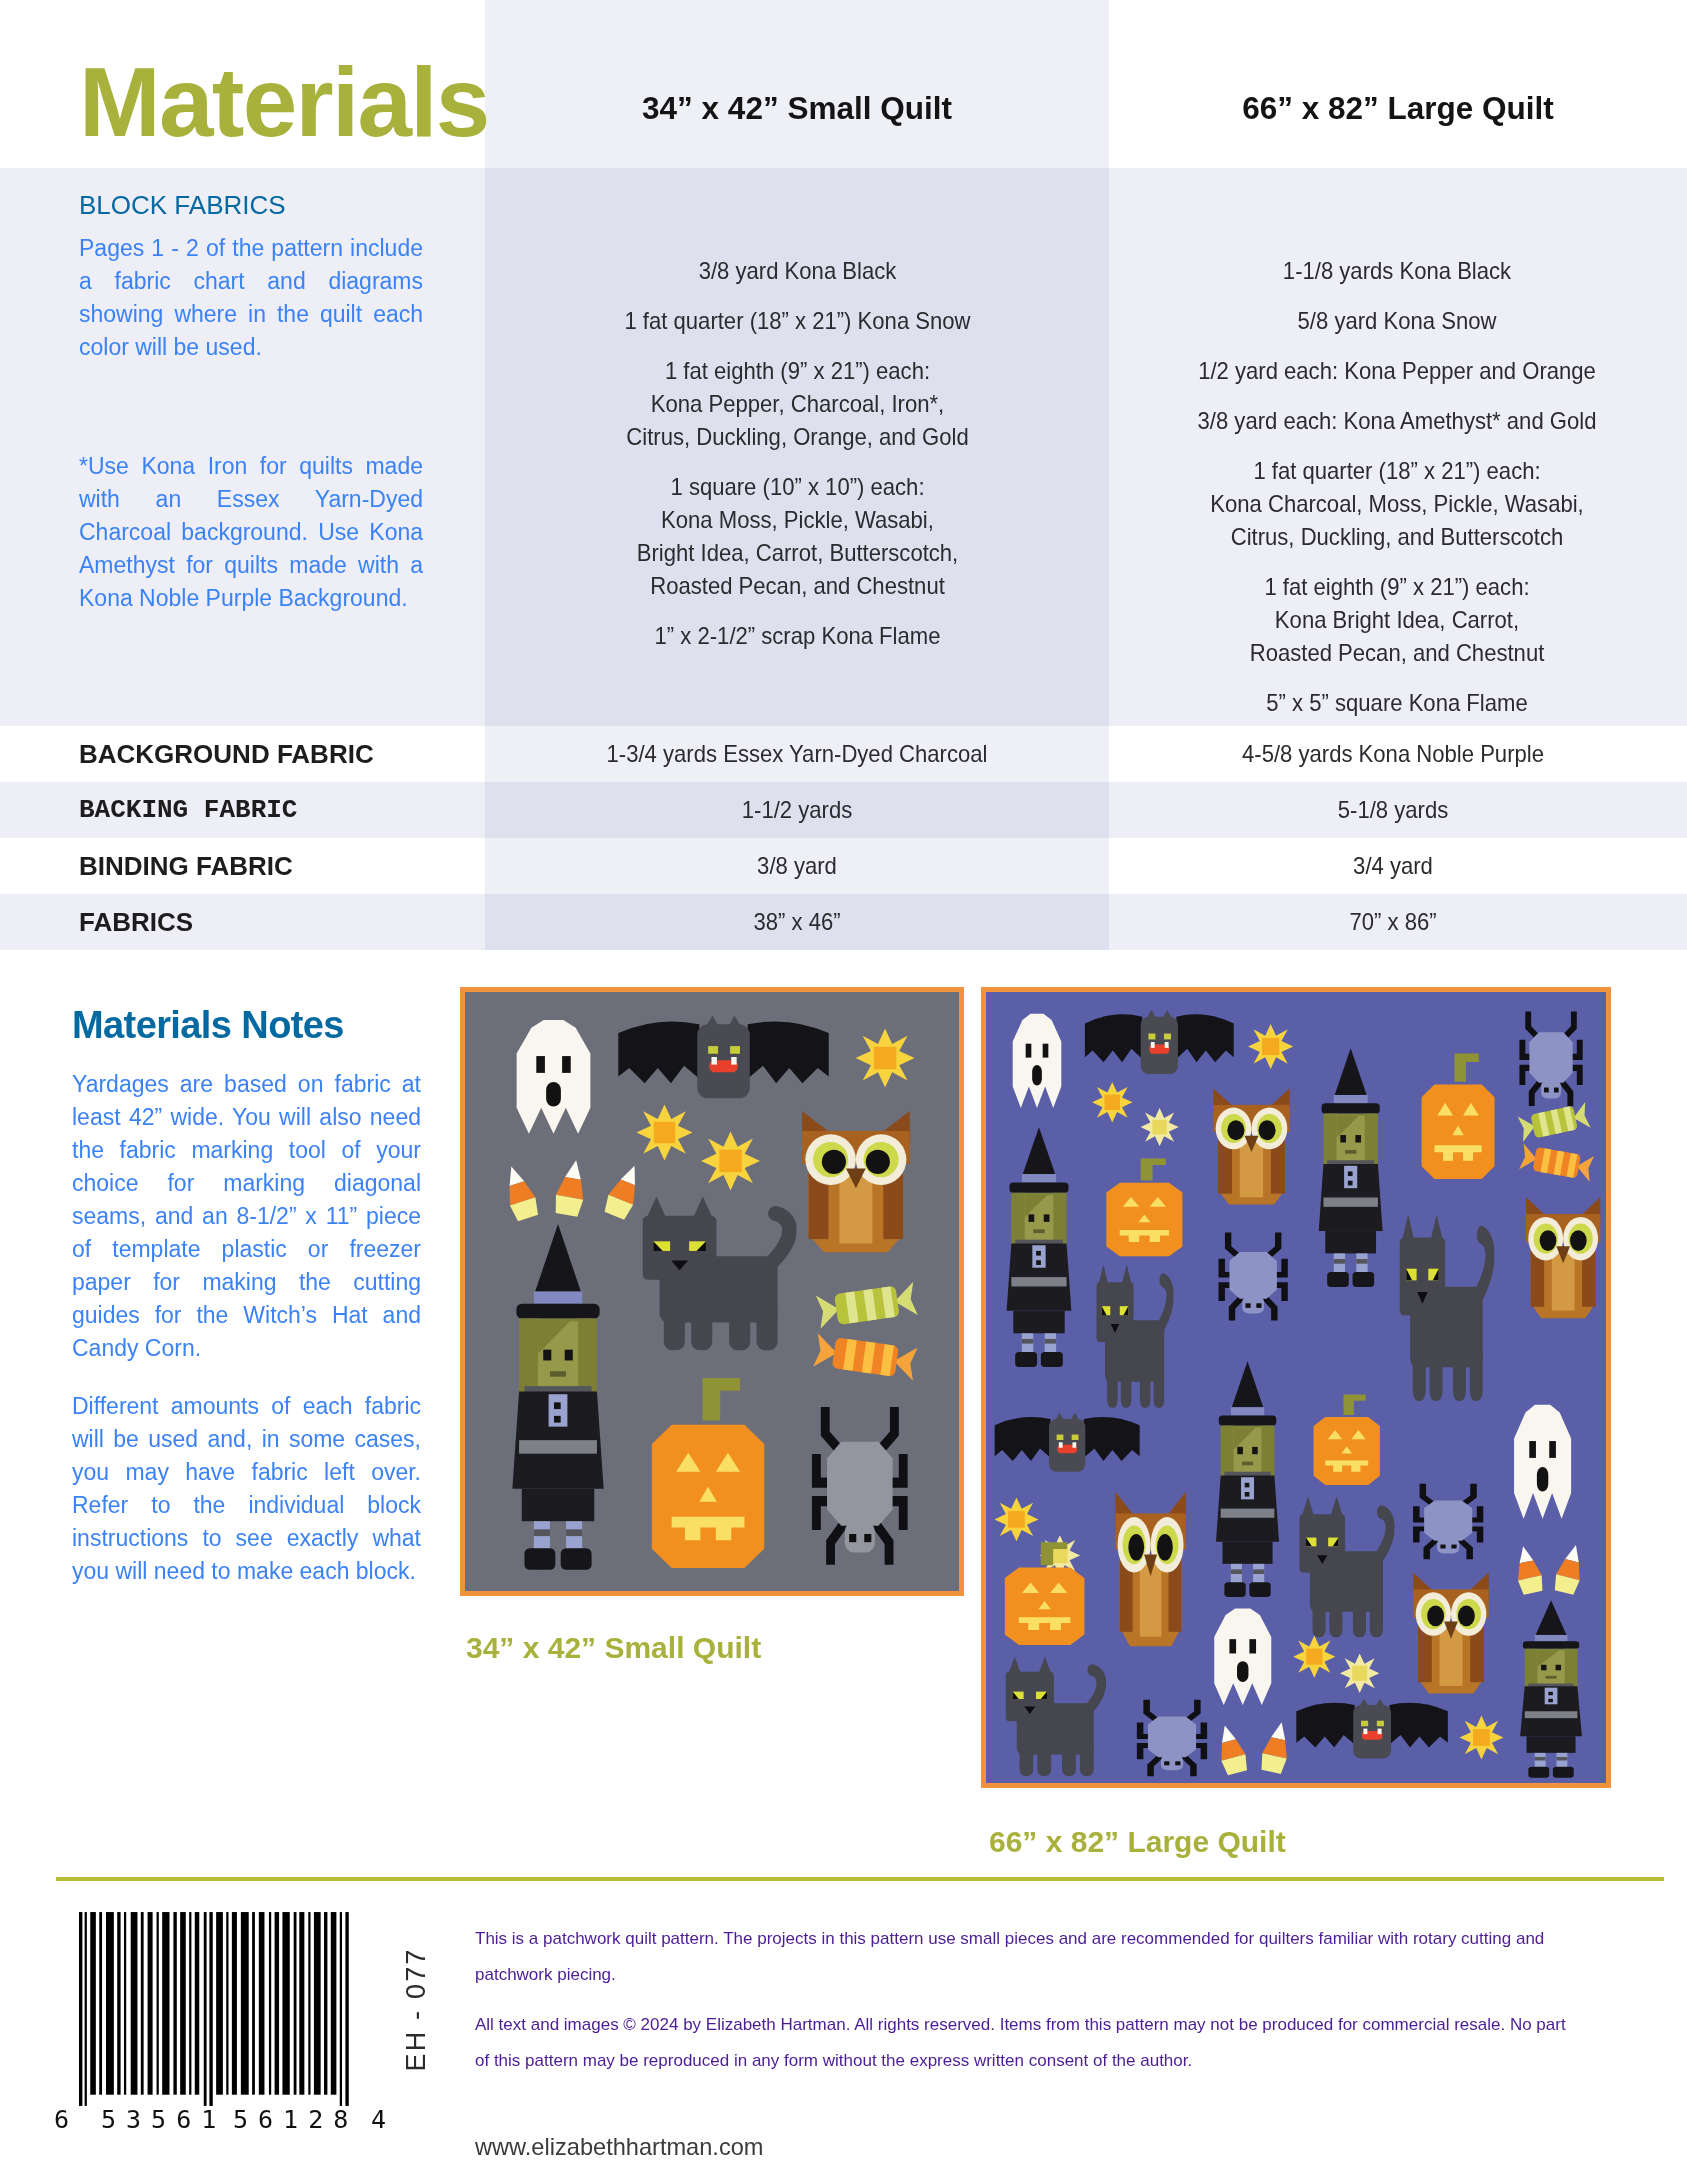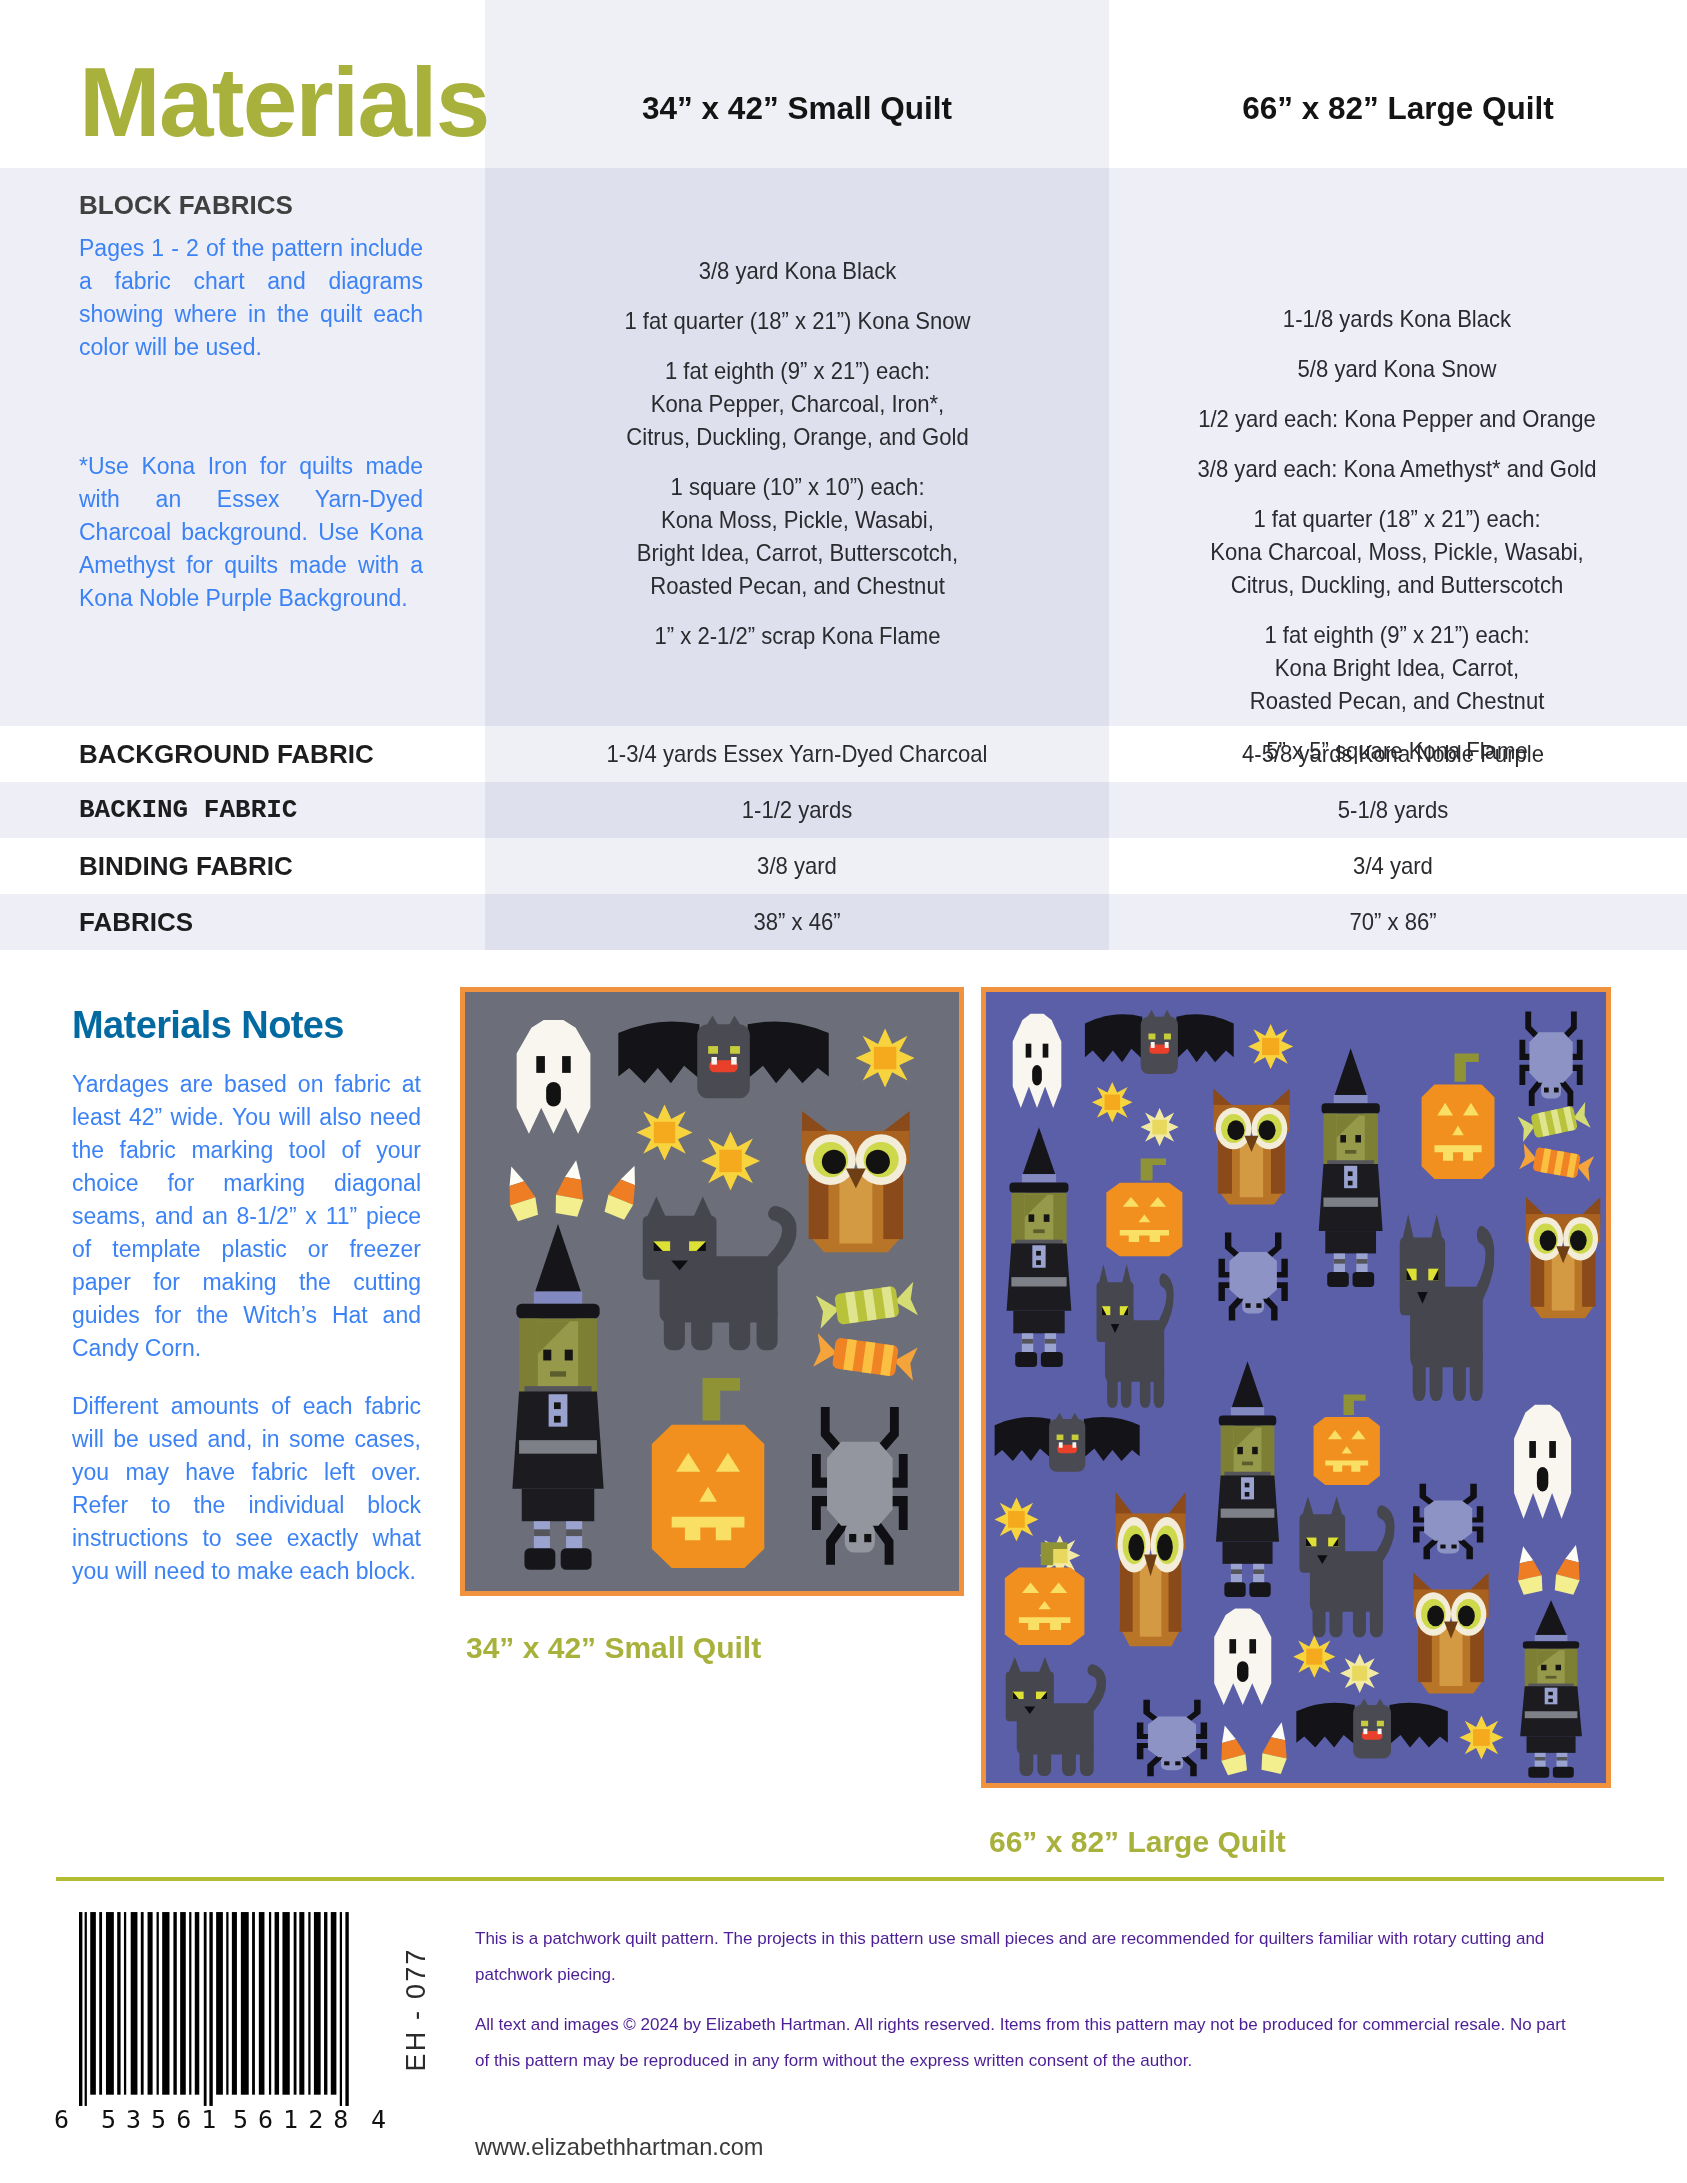--- a/index.html
+++ b/index.html
@@ -2,21 +2,21 @@
 <html style="font-size:9px"><head>
 <meta charset="utf-8">
 <style>
   html,body{margin:0;padding:0;background:#ffffff;}
   body{width:1687px;height:2183px;position:relative;font-family:"Liberation Sans","DejaVu Sans",sans-serif;color:#3c3c3e;-webkit-font-smoothing:antialiased;}
   .abs{position:absolute;}
   .band{position:absolute;background:#edeef6;}
   .mid-overlay{position:absolute;left:485px;top:0;width:624px;height:950px;background:rgba(99,107,165,0.10);}
   .page-title{font-size:98px;font-weight:700;letter-spacing:-1.7px;color:#a8b13b;line-height:1;}
   .col-header{font-size:31.5px;font-weight:700;color:#141414;text-align:center;}
-  .sec-label{font-size:26px;font-weight:700;color:#404040;}
+  .sec-label{font-size:26px;font-weight:400;color:#0369a1;}
   .body-text{font-size:23px;line-height:33px;color:#3b82f6;}
   .j{text-align:justify;text-align-last:left;}
   .list p{margin:0 0 17px 0;font-size:24px;line-height:33px;color:#2b2b2f;text-align:center;white-space:pre-line;transform:scaleX(.92);transform-origin:50% 50%;}
   .cellv{font-size:24px;color:#2b2b2f;text-align:center;line-height:56px;white-space:nowrap;transform:scaleX(.92);transform-origin:50% 50%;}
   .row-label{font-size:26px;font-weight:700;color:#1d1d1f;line-height:56px;white-space:nowrap;}
   .notes-h{font-size:38px;font-weight:700;color:#0369a1;letter-spacing:-0.6px;}
   .notes .body-text{margin:11px 0 25px 0;}
   .caption{font-size:30px;font-weight:700;color:#a8b13b;}
   .quilt{position:absolute;box-sizing:border-box;border:5px solid #f0923e;background:#6c6f7a;}
   .quilt.large{background:#5a5fa8;}
@@ -171,21 +171,21 @@
       <p>1 fat quarter (18” x 21”) Kona Snow</p>
       <p>1 fat eighth (9” x 21”) each:
 Kona Pepper, Charcoal, Iron*,
 Citrus, Duckling, Orange, and Gold</p>
       <p>1 square (10” x 10”) each:
 Kona Moss, Pickle, Wasabi,
 Bright Idea, Carrot, Butterscotch,
 Roasted Pecan, and Chestnut</p>
       <p>1” x 2-1/2” scrap Kona Flame</p>
     </div>
-  <div class="abs list" style="left:1116px;top:254px;width:562px;margin-top:48px;">
+  <div class="abs list" style="left:1116px;top:254px;width:562px;">
       <p>1-1/8 yards Kona Black</p>
       <p>5/8 yard Kona Snow</p>
       <p>1/2 yard each: Kona Pepper and Orange</p>
       <p>3/8 yard each: Kona Amethyst* and Gold</p>
       <p>1 fat quarter (18” x 21”) each:
 Kona Charcoal, Moss, Pickle, Wasabi,
 Citrus, Duckling, and Butterscotch</p>
       <p>1 fat eighth (9” x 21”) each:
 Kona Bright Idea, Carrot,
 Roasted Pecan, and Chestnut</p>

